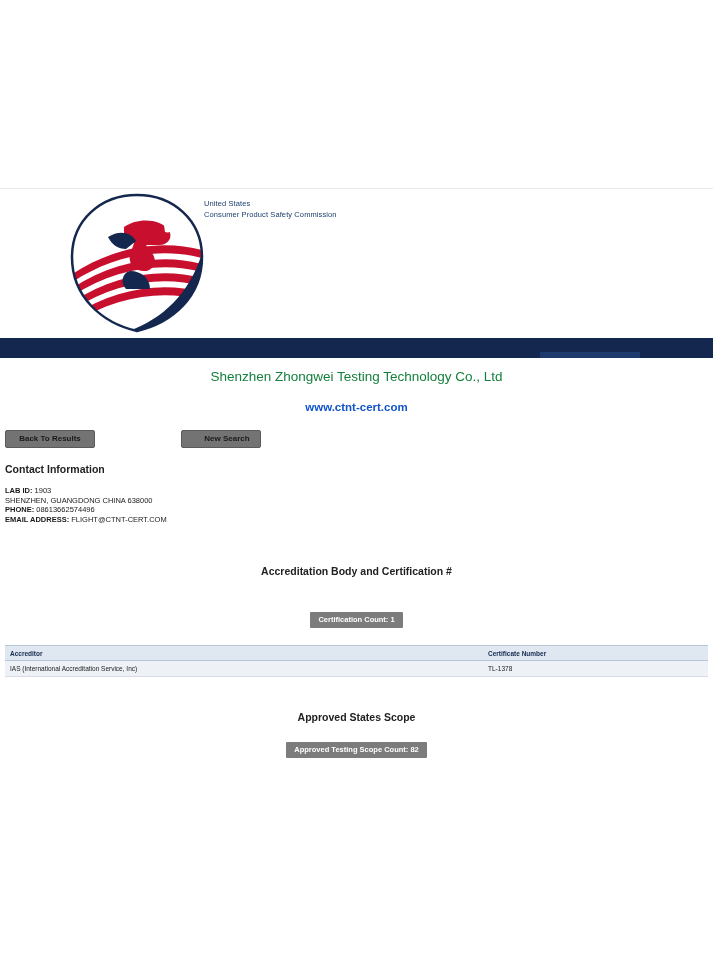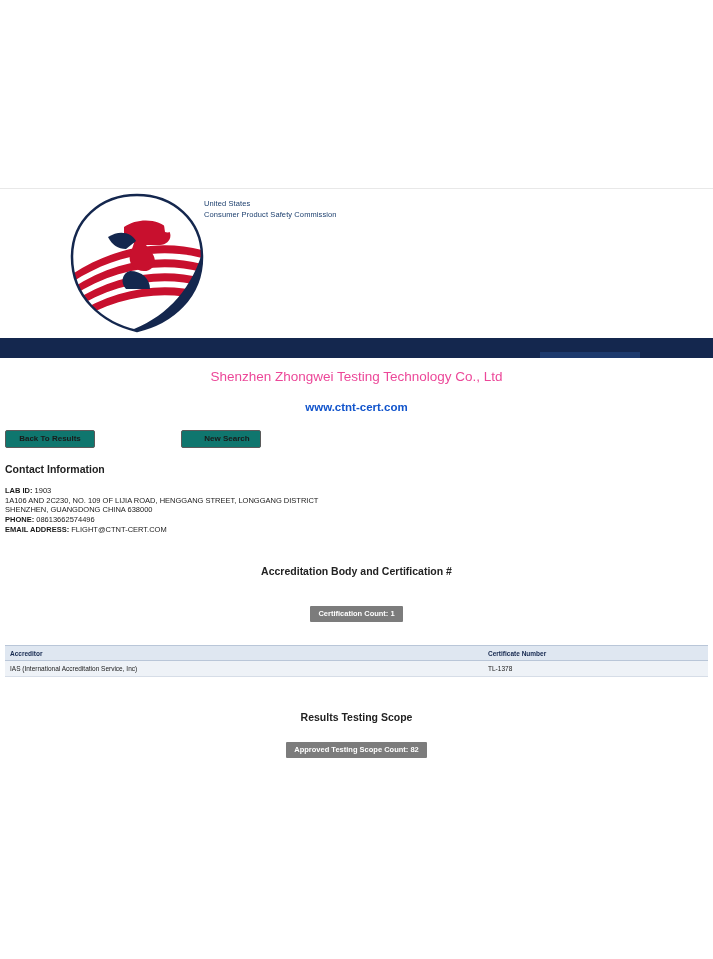--- a/index.html
+++ b/index.html
@@ -71,40 +71,40 @@
   }
 
   
   .lab-title {
     position: absolute;
     left: 0;
     top: 369px;
     width: 713px;
     text-align: center;
     font-size: 13.5px;
-    color: #ec4899;
+    color: #15803d;
     font-weight: normal;
   }
   .lab-url {
     position: absolute;
     left: 0;
     top: 401px;
     width: 713px;
     text-align: center;
     font-size: 11.5px;
     color: #1154cc;
     font-weight: bold;
     text-decoration: none;
   }
 
   
   .btn {
     position: absolute;
     height: 18px;
-    background: #0f766e;
+    background: #737373;
     border: 1px solid #5a5a5a;
     border-radius: 2px;
     font-family: "Liberation Sans", sans-serif;
     font-size: 8px;
     font-weight: bold;
     color: #1a1a1a;
     text-align: center;
     line-height: 16px;
     padding: 0;
     cursor: pointer;
@@ -156,21 +156,21 @@
     font-size: 7.5px;
     font-weight: bold;
     padding: 3px 8px 4px 8px;
     border-radius: 1px;
     white-space: nowrap;
   }
   .pill-cert {
     left: 0;
     right: 0;
     top: 596px;
-    margin: 10px auto;
+    margin: 16px auto;
     width: max-content;
   }
   .pill-scope {
     left: 0;
     right: 0;
     top: 742px;
     margin: 0 auto;
     width: max-content;
   }
 
@@ -271,21 +271,20 @@
   <button class="btn btn-back">Back To Results</button>
   <button class="btn btn-new">New Search</button>
 
   <div class="section-h contact-heading">Contact Information</div>
 
   <div class="contact-block">
     <div>
       <span class="lbl">LAB ID:</span>
       <span>1903</span>
     </div>
-    <div>1A106 AND 2C230, NO. 109 OF LIJIA ROAD, HENGGANG STREET, LONGGANG DISTRICT</div>
     <div>SHENZHEN, GUANGDONG CHINA 638000</div>
     <div>
       <span class="lbl">PHONE:</span>
       <span>08613662574496</span>
     </div>
     <div>
       <span class="lbl">EMAIL ADDRESS:</span>
       <span>FLIGHT@CTNT-CERT.COM</span>
     </div>
   </div>
@@ -301,16 +300,16 @@
       </tr>
     </thead>
     <tbody>
       <tr>
         <td>IAS (International Accreditation Service, Inc)</td>
         <td>TL-1378</td>
       </tr>
     </tbody>
   </table>
 
-  <div class="section-h scope-heading">Results Testing Scope</div>
+  <div class="section-h scope-heading">Approved States Scope</div>
   <div class="count-pill pill-scope">Approved Testing Scope Count: 82</div>
 
 </div>
 
 </body></html>

